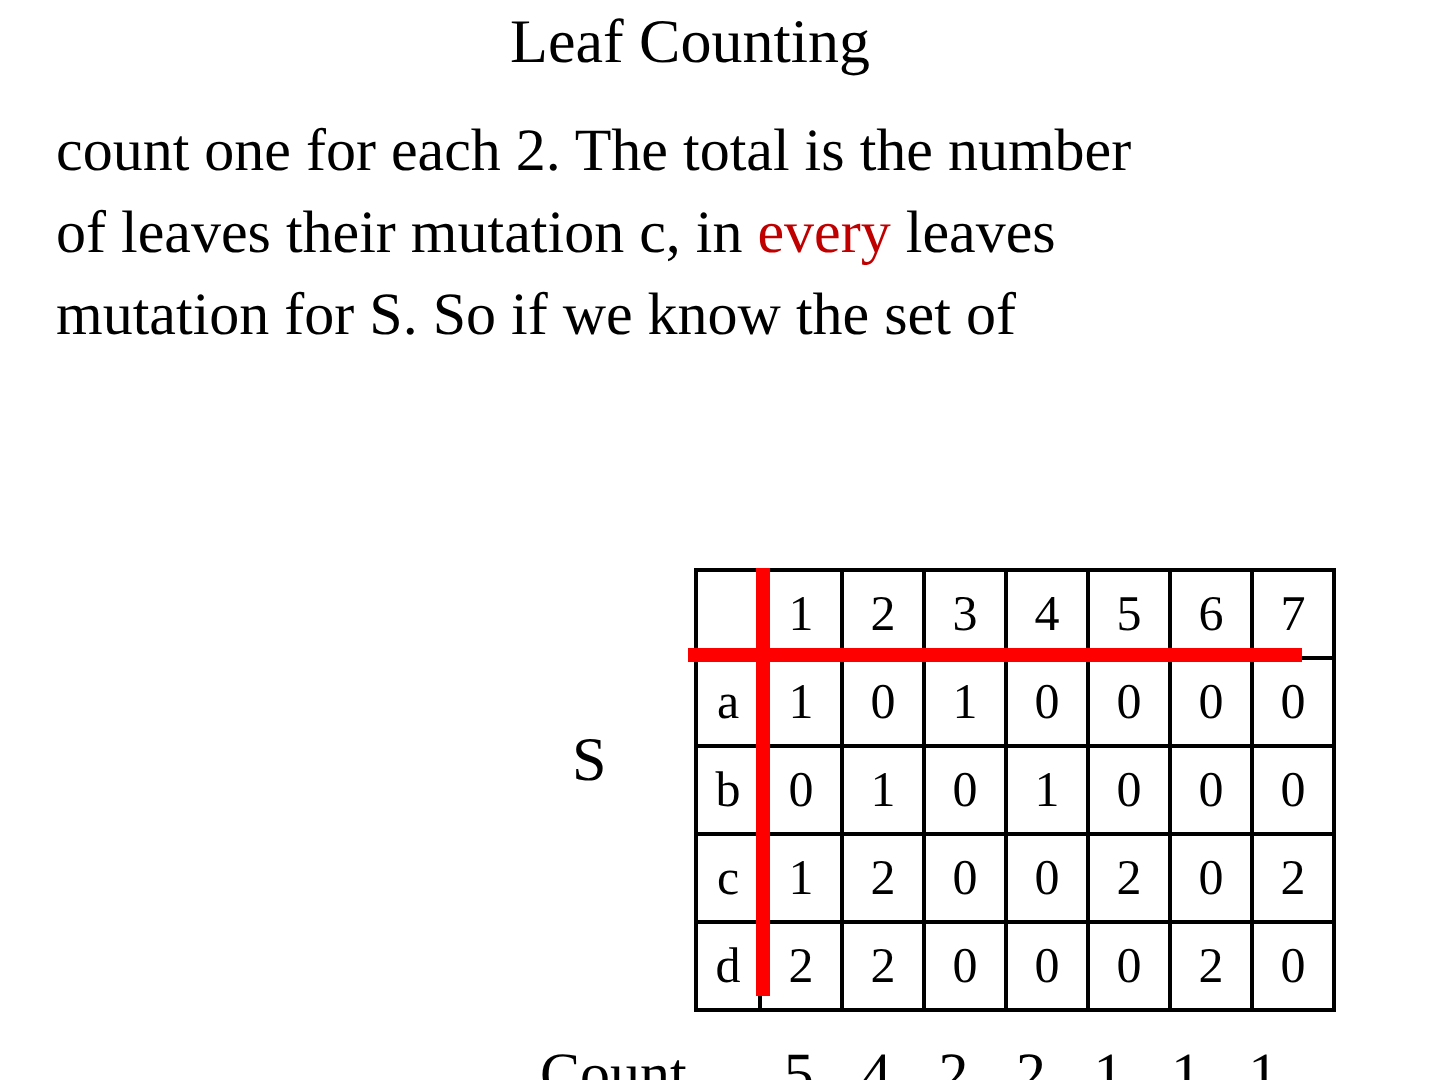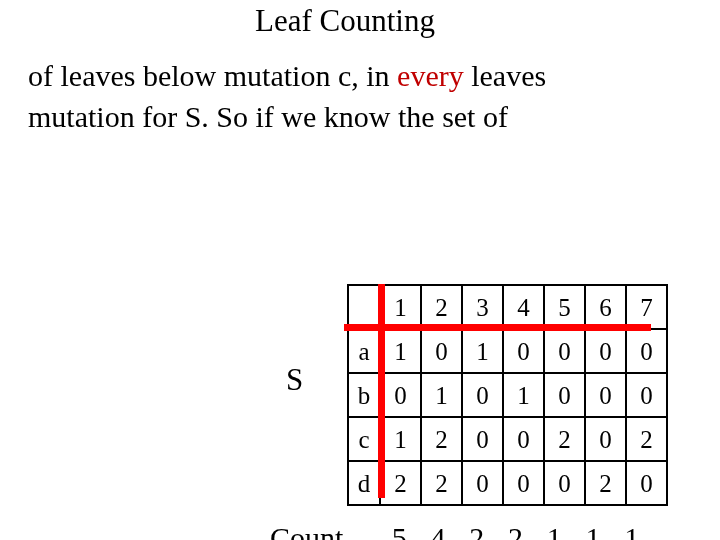--- a/index.html
+++ b/index.html
@@ -143,21 +143,22 @@
   }
 </style>
 </head>
 <body style="background: rgb(255, 255, 255);">
 
 <div id="slide">
 
   <div id="title">Leaf Counting</div>
 
   <div id="body-text">
-      <div class="line"><span>of leaves below mutation c, in </span><span class="hl-red" style="color: rgb(192, 0, 0);">every</span><span> leaves</span></div>
+      <div class="line"><span>count one for each 2.  The total is the number</span></div>
+      <div class="line"><span>of leaves their mutation c, in </span><span class="hl-red" style="color: rgb(192, 0, 0);">every</span><span> leaves</span></div>
       <div class="line"><span>mutation for S. So if we know the set of</span></div>
     </div>
 
   <div id="s-label">S</div>
 
   <div id="matrix-wrap">
     <table id="matrix">
       <tbody id="matrix-body">
           <tr>
             <td class="lbl"></td>

